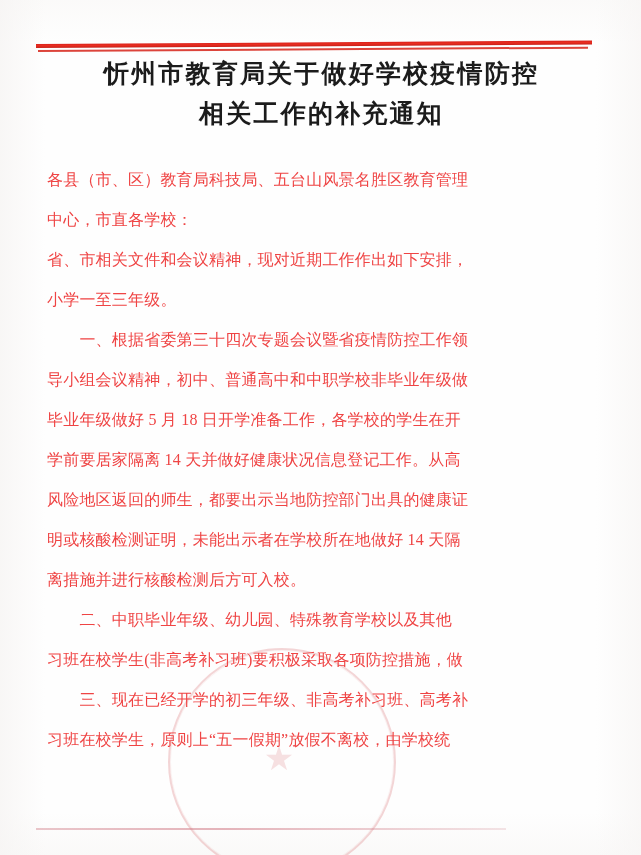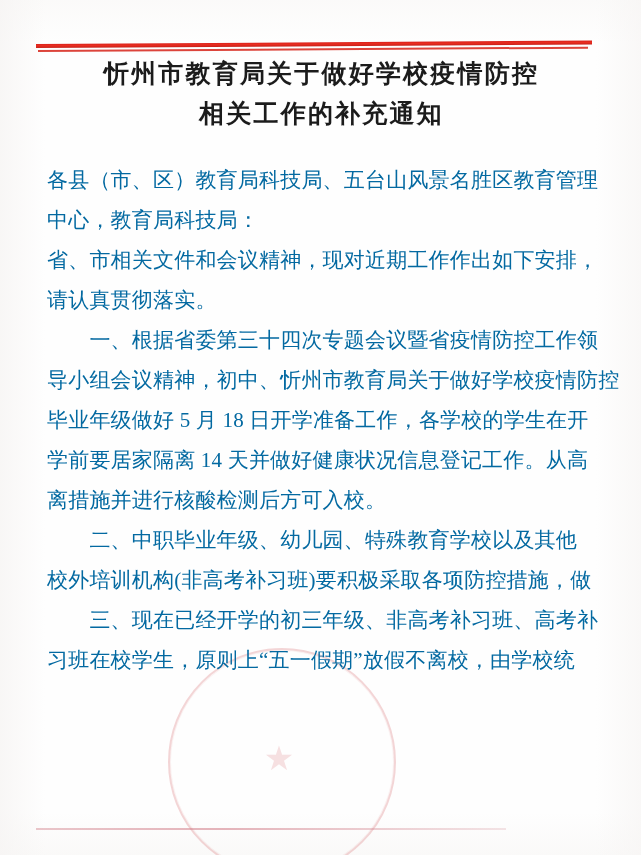--- a/index.html
+++ b/index.html
@@ -107,24 +107,24 @@
   }
 
   
   #body-text {
     position: absolute;
     left: 47px;
     top: 160px;
     width: 548px;
   }
   .body-line {
-    font-size: 21px;
+    font-size: 16px;
     line-height: 40px;
     height: 40px;
-    color: #0369a1;
+    color: #ef4444;
     letter-spacing: 0.2px;
     white-space: nowrap;
     font-family: "Liberation Serif", "DejaVu Serif", serif;
   }
 </style>
 </head>
 <body>
 
 <div id="page">
 
@@ -139,27 +139,29 @@
   <div id="seal-star">★</div>
   <div id="seal-arc-bottom"></div>
 
   <div id="doc-title">
     <div class="title-line">忻州市教育局关于做好学校疫情防控</div>
     <div class="title-line">相关工作的补充通知</div>
   </div>
 
   <div id="body-text">
     <div class="body-line">各县（市、区）教育局科技局、五台山风景名胜区教育管理</div>
-    <div class="body-line">中心，教育局科技局：</div>
+    <div class="body-line">中心，市直各学校：</div>
     <div class="body-line">省、市相关文件和会议精神，现对近期工作作出如下安排，</div>
-    <div class="body-line">请认真贯彻落实。</div>
+    <div class="body-line">小学一至三年级。</div>
     <div class="body-line">　　一、根据省委第三十四次专题会议暨省疫情防控工作领</div>
-    <div class="body-line">导小组会议精神，初中、忻州市教育局关于做好学校疫情防控</div>
+    <div class="body-line">导小组会议精神，初中、普通高中和中职学校非毕业年级做</div>
     <div class="body-line">毕业年级做好 5 月 18 日开学准备工作，各学校的学生在开</div>
     <div class="body-line">学前要居家隔离 14 天并做好健康状况信息登记工作。从高</div>
+    <div class="body-line">风险地区返回的师生，都要出示当地防控部门出具的健康证</div>
+    <div class="body-line">明或核酸检测证明，未能出示者在学校所在地做好 14 天隔</div>
     <div class="body-line">离措施并进行核酸检测后方可入校。</div>
     <div class="body-line">　　二、中职毕业年级、幼儿园、特殊教育学校以及其他</div>
-    <div class="body-line">校外培训机构(非高考补习班)要积极采取各项防控措施，做</div>
+    <div class="body-line">习班在校学生(非高考补习班)要积极采取各项防控措施，做</div>
     <div class="body-line">　　三、现在已经开学的初三年级、非高考补习班、高考补</div>
     <div class="body-line">习班在校学生，原则上“五一假期”放假不离校，由学校统</div>
   </div>
 
 </div>
 
 </body></html>

